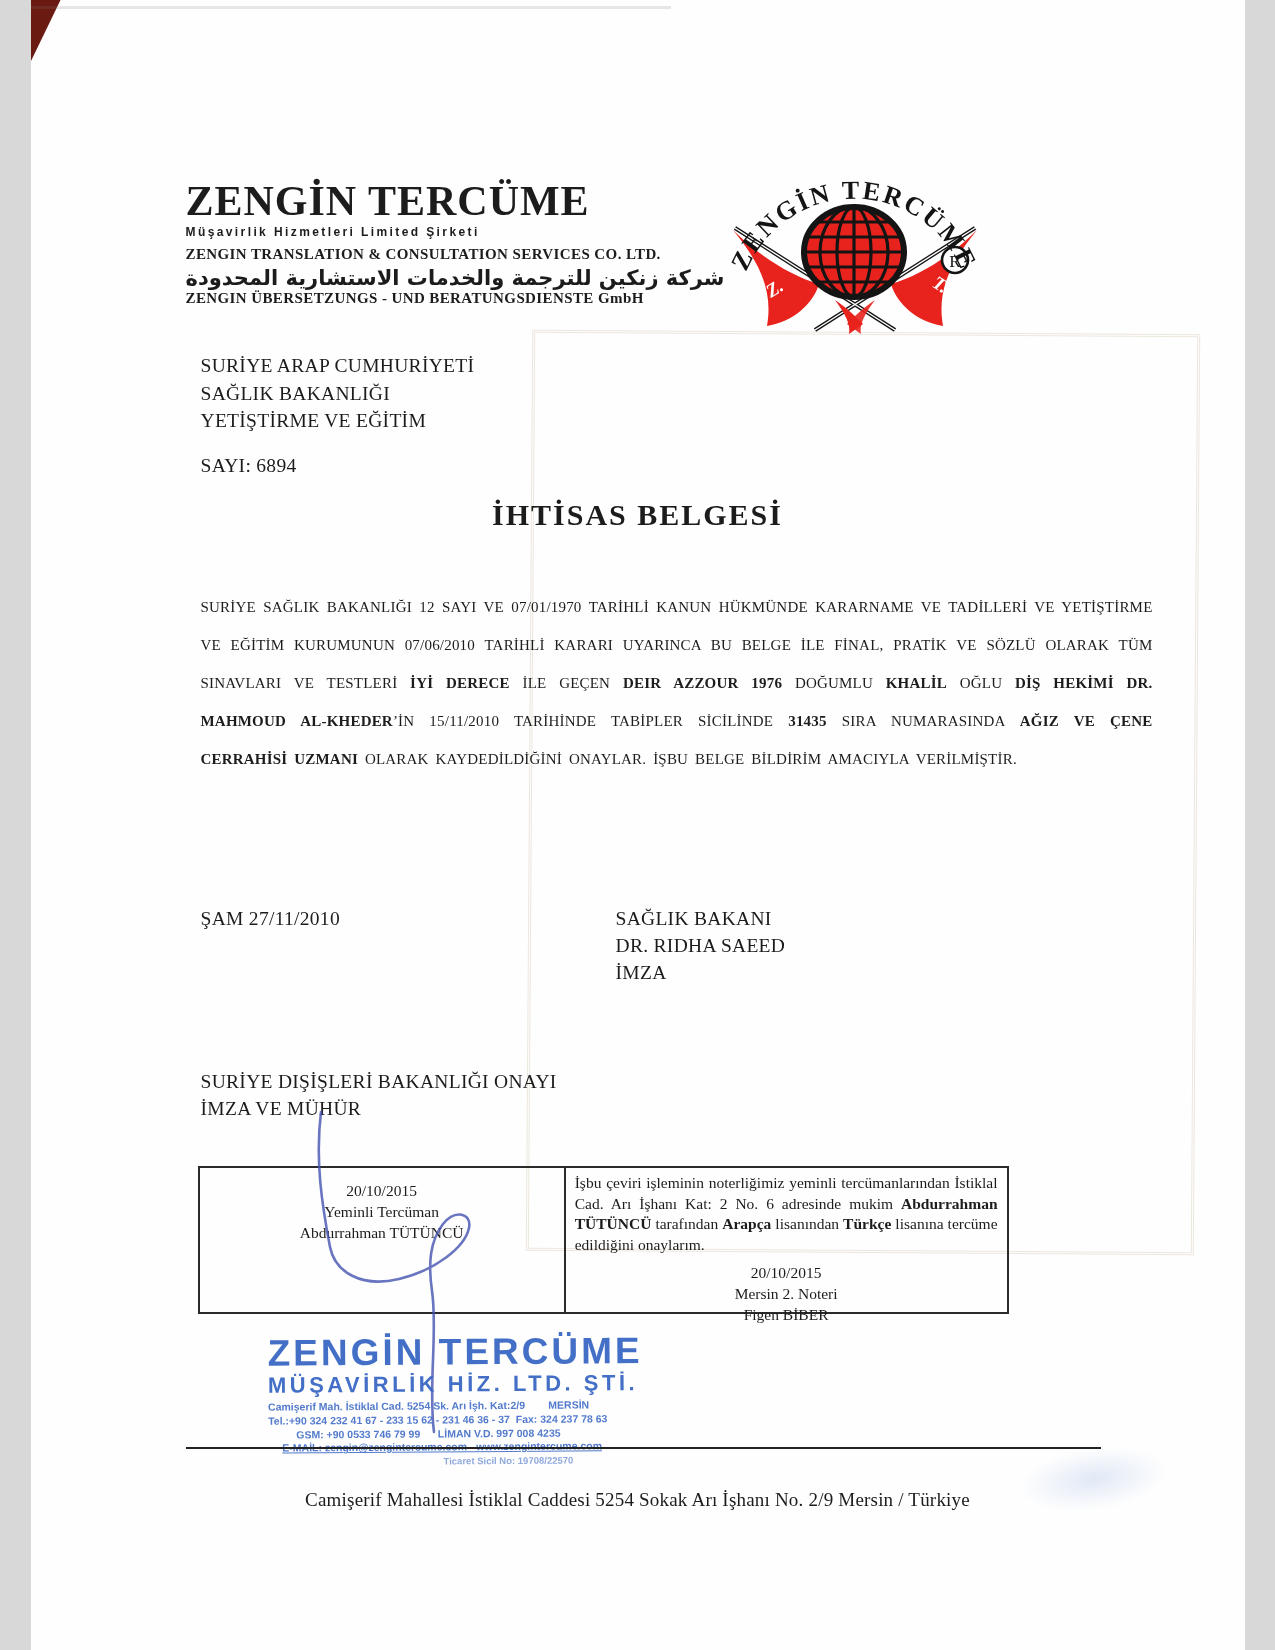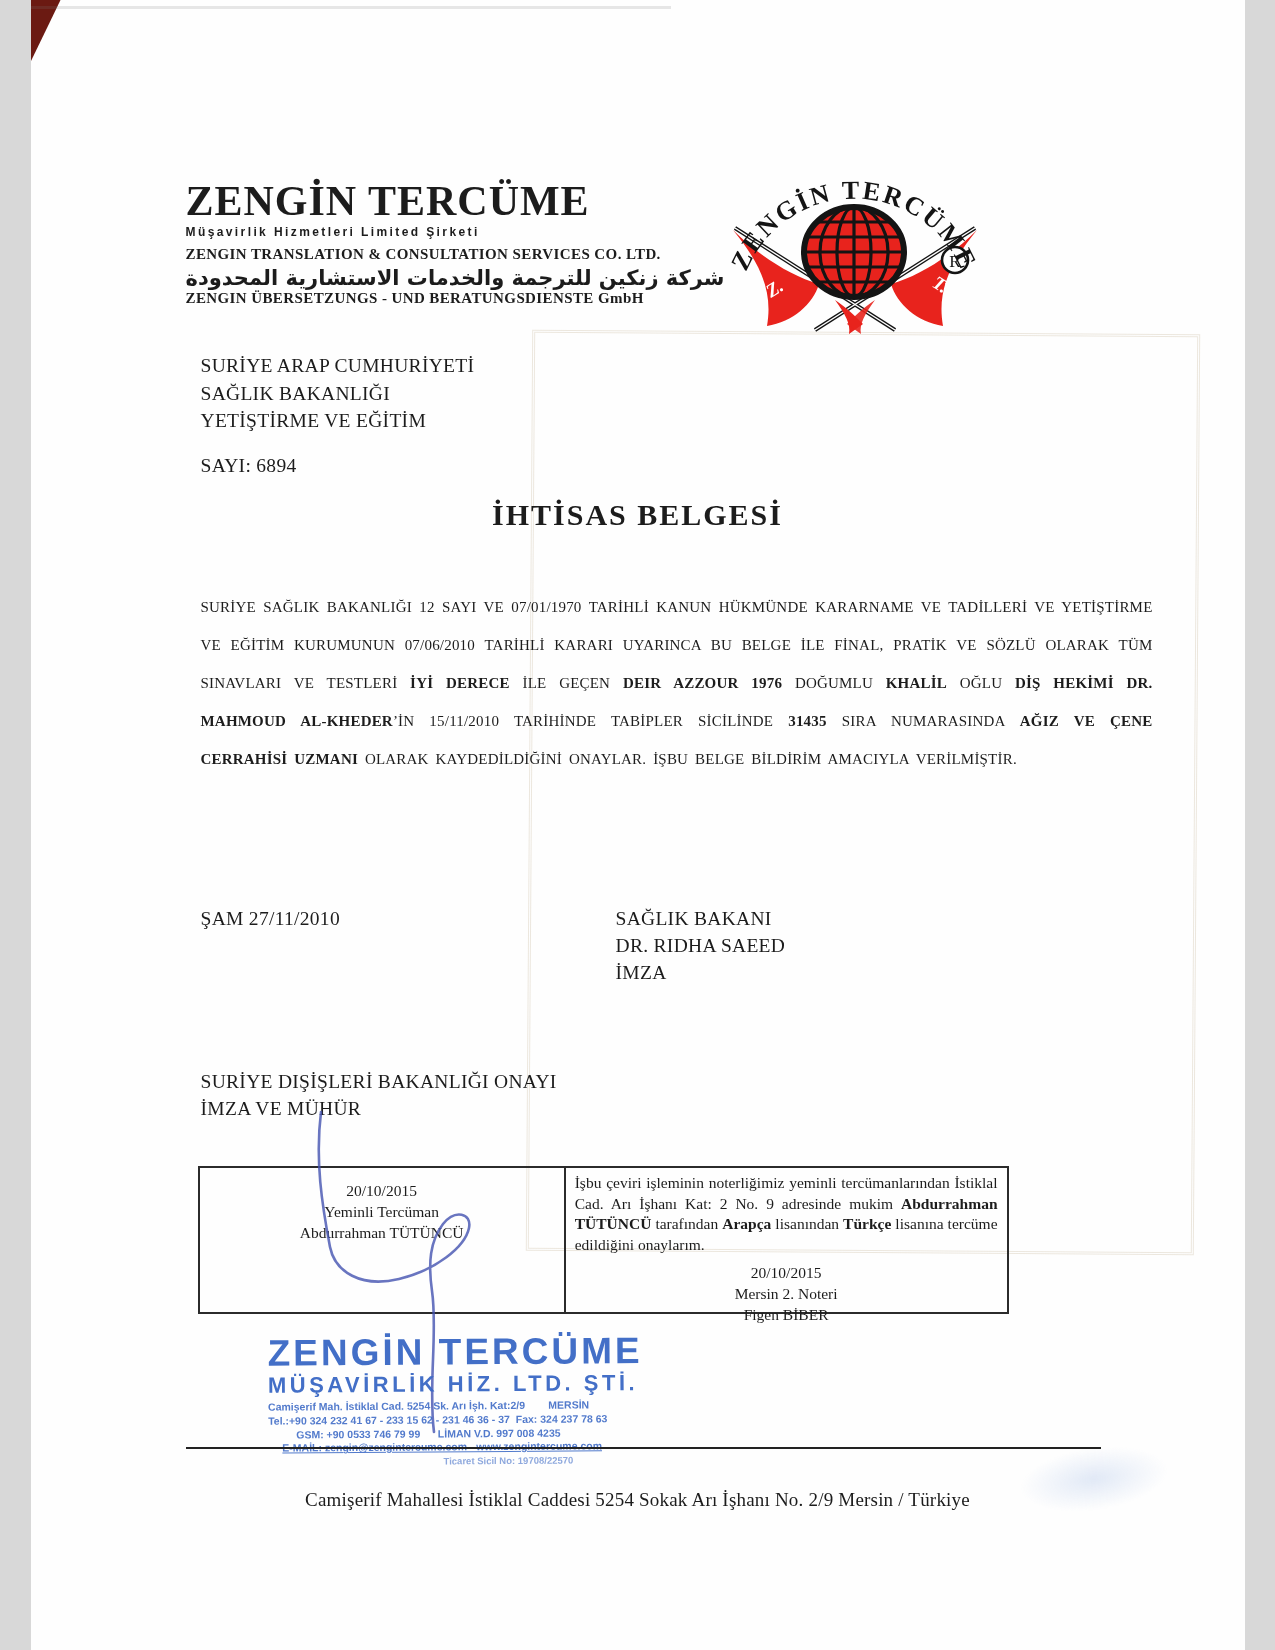--- a/index.html
+++ b/index.html
@@ -154,21 +154,21 @@
 
   <div class="abs notary-box">
     <div class="notary-cell notary-left">
       <div class="notary-center">
         <div>20/10/2015</div>
         <div>Yeminli Tercüman</div>
         <div>Abdurrahman TÜTÜNCÜ</div>
       </div>
     </div>
     <div class="notary-cell notary-right">
-      <div class="par"><span>İşbu çeviri işleminin noterliğimiz yeminli tercümanlarından İstiklal Cad. Arı İşhanı Kat: 2 No. 9 adresinde mukim </span><span class="b">Abdurrahman TÜTÜNCÜ</span><span> tarafından </span><span class="b">Arapça</span><span> lisanından </span><span class="b">Türkçe</span><span> lisanına tercüme edildiğini onaylarım.</span></div>
+      <div class="par"><span>İşbu çeviri işleminin noterliğimiz yeminli tercümanlarından İstiklal Cad. Arı İşhanı Kat: 2 No. 6 adresinde mukim </span><span class="b">Abdurrahman TÜTÜNCÜ</span><span> tarafından </span><span class="b">Arapça</span><span> lisanından </span><span class="b">Türkçe</span><span> lisanına tercüme edildiğini onaylarım.</span></div>
       <div class="notary-center">
         <div>20/10/2015</div>
         <div>Mersin 2. Noteri</div>
         <div>Figen BİBER</div>
       </div>
     </div>
   </div>
 
   <svg class="abs" style="left:0;top:0;pointer-events:none;" width="1275" height="1650">
     <path d="M290 1112 C284 1160 291 1205 299 1247 C304 1272 330 1288 368 1279 C405 1270 434 1247 438 1228 C441 1213 424 1209 412 1224 C399 1241 397 1263 401 1291 C407 1332 397 1386 403 1432" fill="none" stroke="#4353b0" stroke-width="2.6" opacity=".8" stroke-linecap="round"></path>

